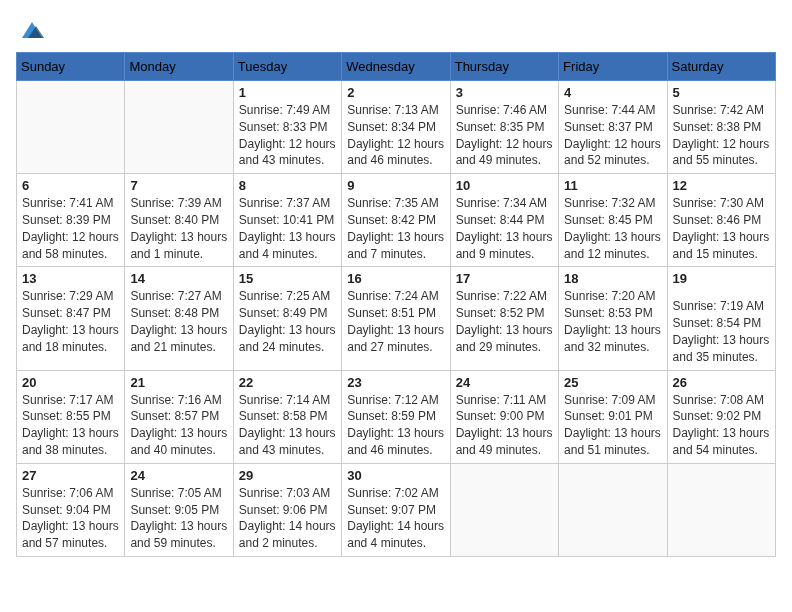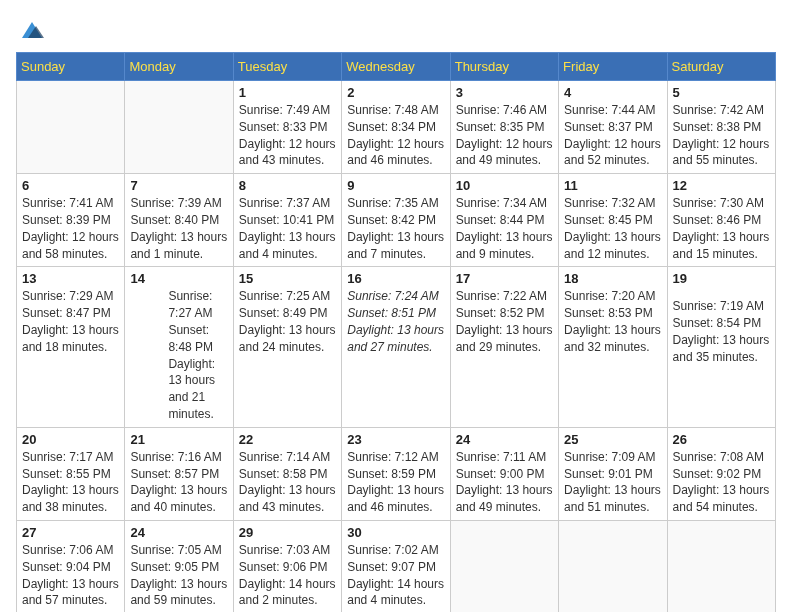--- a/index.html
+++ b/index.html
@@ -49,21 +49,21 @@
       font-size: 15px;
       color: #333;
     }
     .calendar {
       width: 100%;
       border-collapse: collapse;
       border: 1px solid #ccc;
     }
     .calendar th {
       background: #3a6fb5;
-      color: #fde047;
+      color: #000000;
       font-size: 13px;
       padding: 6px 4px;
       text-align: left;
       border: 1px solid #5588cc;
       font-weight: normal;
     }
     .calendar td {
       vertical-align: top;
       border: 1px solid #ccc;
       padding: 4px 5px;
@@ -127,21 +127,21 @@
         <td class="empty"></td>
         <td class="empty"></td>
         <td>
           <div class="day-number">1</div>
           <div class="cell-text" style="white-space: pre-line;">Sunrise: 7:49 AM
 Sunset: 8:33 PM
 Daylight: 12 hours and 43 minutes.</div>
         </td>
         <td>
           <div class="day-number">2</div>
-          <div class="cell-text" style="white-space: pre-line;">Sunrise: 7:48 AM
+          <div class="cell-text" style="white-space: pre-line;">Sunrise: 7:13 AM
 Sunset: 8:34 PM
 Daylight: 12 hours and 46 minutes.</div>
         </td>
         <td>
           <div class="day-number">3</div>
           <div class="cell-text" style="white-space: pre-line;">Sunrise: 7:46 AM
 Sunset: 8:35 PM
 Daylight: 12 hours and 49 minutes.</div>
         </td>
         <td>
@@ -203,33 +203,33 @@
       </tr>
       <tr>
         <td>
           <div class="day-number">13</div>
           <div class="cell-text" style="white-space: pre-line;">Sunrise: 7:29 AM
 Sunset: 8:47 PM
 Daylight: 13 hours and 18 minutes.</div>
         </td>
         <td>
           <div class="day-number">14</div>
-          <div class="cell-text" style="white-space: pre-line; margin-left: 38px;">Sunrise: 7:27 AM
+          <div class="cell-text" style="white-space: pre-line;">Sunrise: 7:27 AM
 Sunset: 8:48 PM
 Daylight: 13 hours and 21 minutes.</div>
         </td>
         <td>
           <div class="day-number">15</div>
           <div class="cell-text" style="white-space: pre-line;">Sunrise: 7:25 AM
 Sunset: 8:49 PM
 Daylight: 13 hours and 24 minutes.</div>
         </td>
         <td>
           <div class="day-number">16</div>
-          <div class="cell-text" style="white-space: pre-line; font-style: italic;">Sunrise: 7:24 AM
+          <div class="cell-text" style="white-space: pre-line;">Sunrise: 7:24 AM
 Sunset: 8:51 PM
 Daylight: 13 hours and 27 minutes.</div>
         </td>
         <td>
           <div class="day-number">17</div>
           <div class="cell-text" style="white-space: pre-line;">Sunrise: 7:22 AM
 Sunset: 8:52 PM
 Daylight: 13 hours and 29 minutes.</div>
         </td>
         <td>

